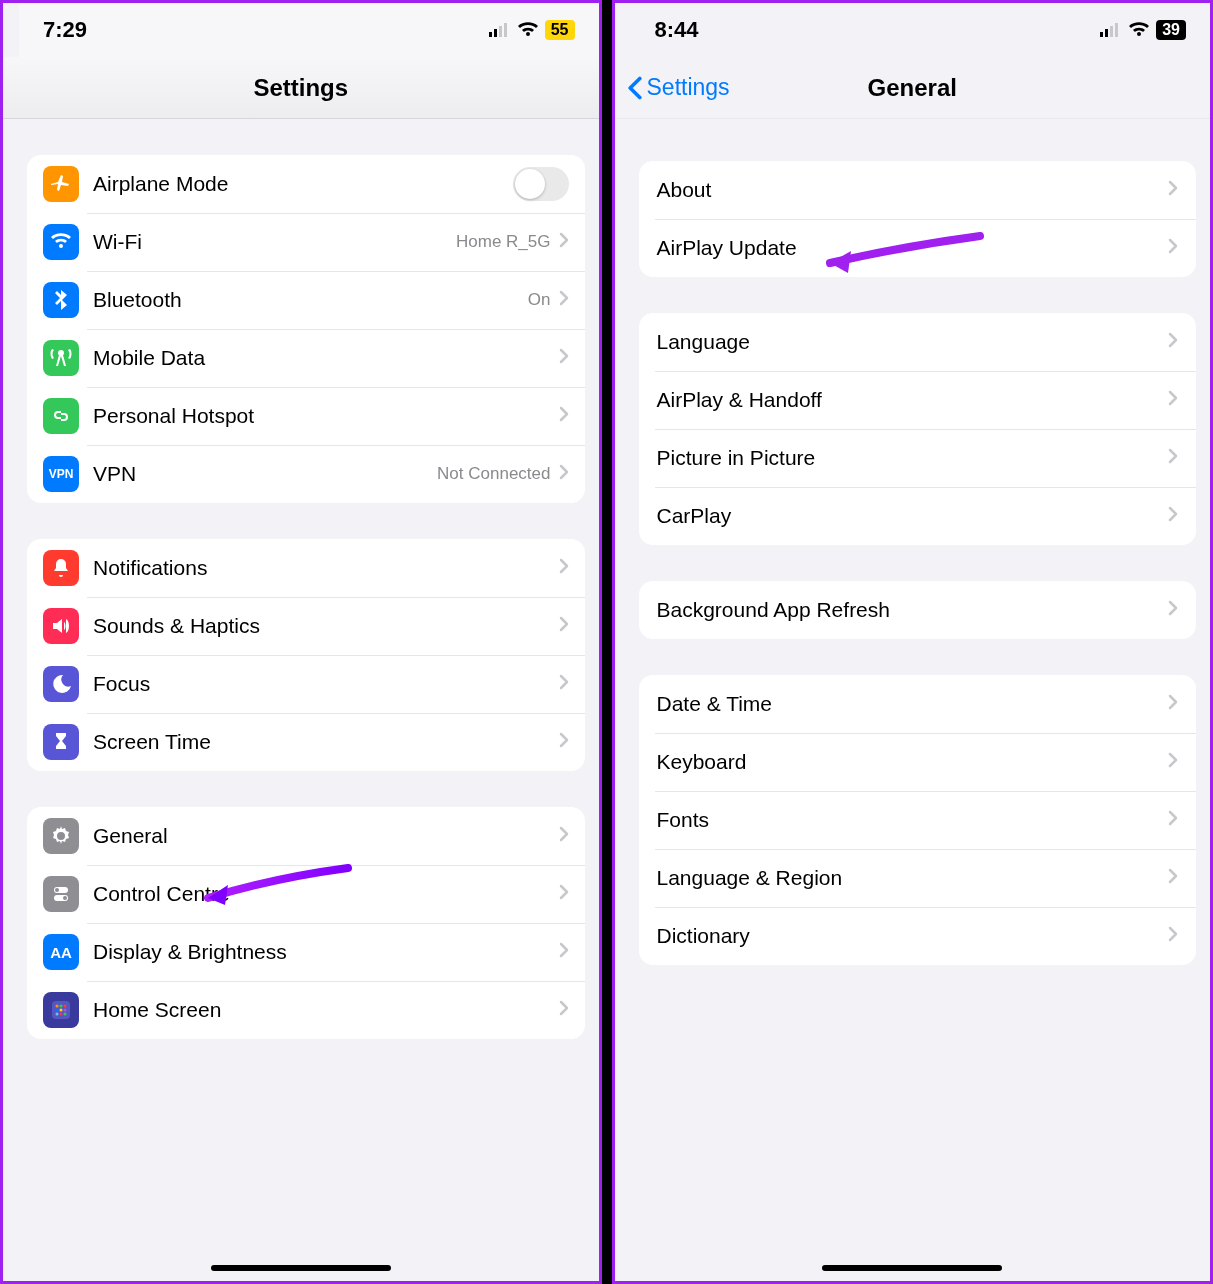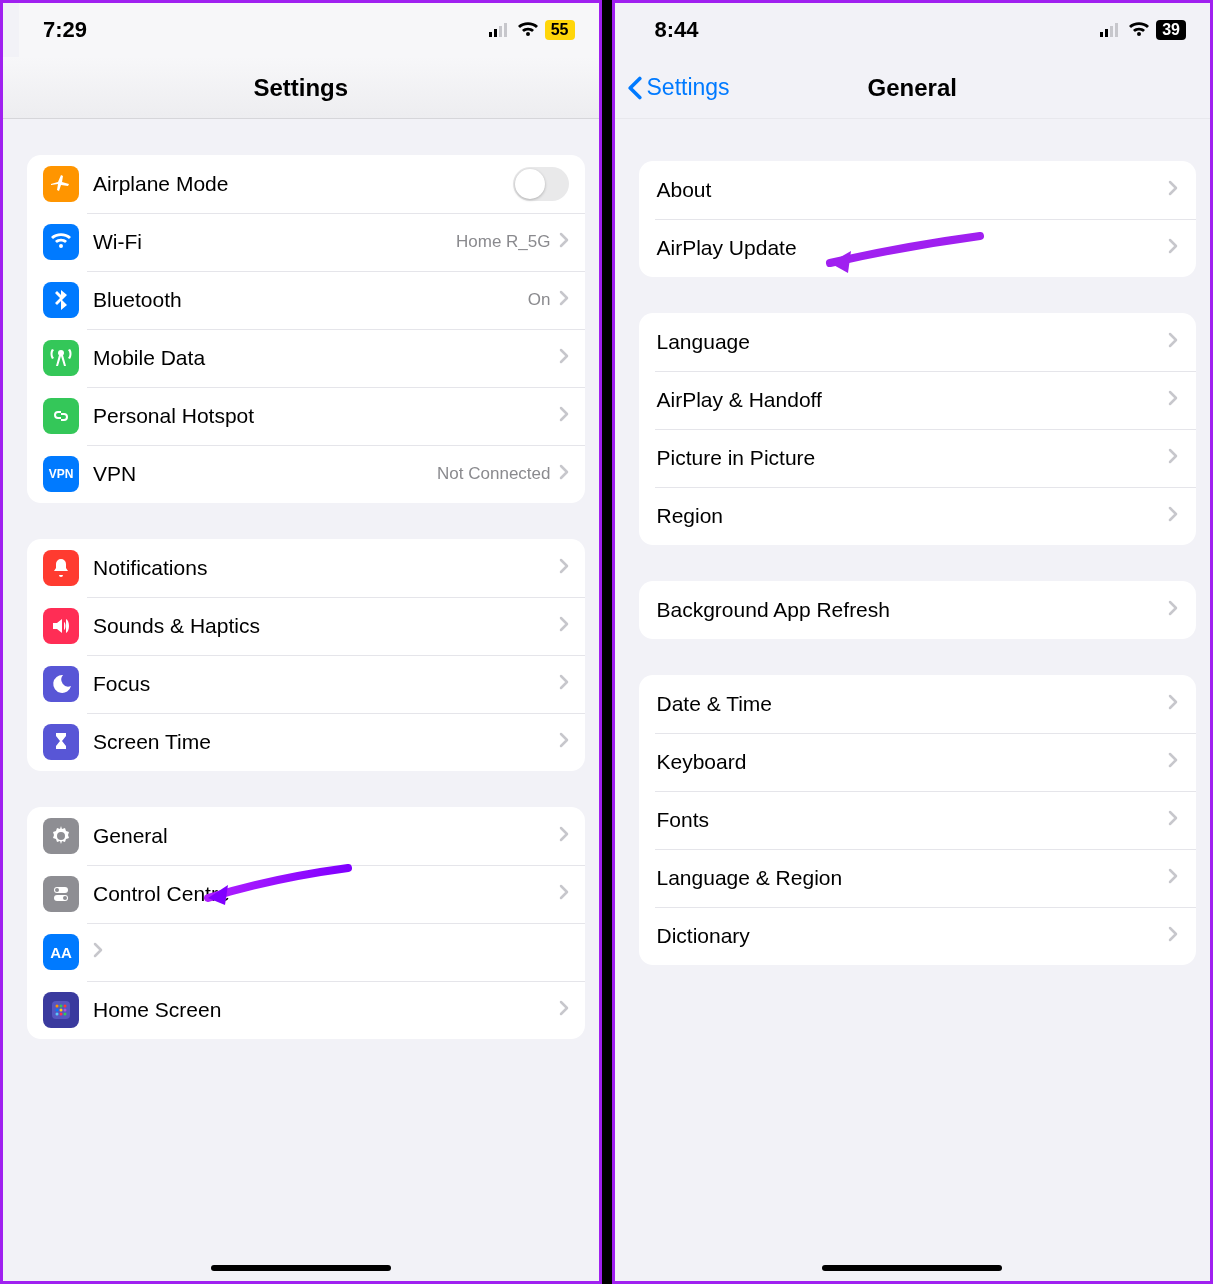--- a/index.html
+++ b/index.html
@@ -271,20 +271,21 @@
           </span>
           <span class="label">Control Centre</span>
           <span><svg class="chev" width="10" height="16" viewBox="0 0 10 16">
               <path d="M2 2l6 6-6 6" stroke="#c7c7cc" stroke-width="2.5" fill="none" stroke-linecap="round" stroke-linejoin="round"></path>
             </svg></span>
         </div>
         <div class="row">
           <span class="icon" style="background:#007aff">
             <span style="font-size:15px;font-weight:600;color:#fff">AA</span>
           </span>
+          <span class="label">Display &amp; Brightness</span>
           <span><svg class="chev" width="10" height="16" viewBox="0 0 10 16">
               <path d="M2 2l6 6-6 6" stroke="#c7c7cc" stroke-width="2.5" fill="none" stroke-linecap="round" stroke-linejoin="round"></path>
             </svg></span>
         </div>
         <div class="row">
           <span class="icon" style="background:#3a3a9e">
             <svg width="24" height="24" viewBox="0 0 24 24">
               <rect x="3" y="3" width="18" height="18" rx="4" fill="#5656c0"></rect>
               <circle cx="8" cy="8" r="1.5" fill="#ff9500"></circle>
               <circle cx="12" cy="8" r="1.5" fill="#34c759"></circle>
@@ -380,21 +381,21 @@
               <path d="M2 2l6 6-6 6" stroke="#c7c7cc" stroke-width="2.5" fill="none" stroke-linecap="round" stroke-linejoin="round"></path>
             </svg></span>
         </div>
         <div class="row noicon">
           <span class="label">Picture in Picture</span>
           <span><svg class="chev" width="10" height="16" viewBox="0 0 10 16">
               <path d="M2 2l6 6-6 6" stroke="#c7c7cc" stroke-width="2.5" fill="none" stroke-linecap="round" stroke-linejoin="round"></path>
             </svg></span>
         </div>
         <div class="row noicon">
-          <span class="label">Region</span>
+          <span class="label">CarPlay</span>
           <span><svg class="chev" width="10" height="16" viewBox="0 0 10 16">
               <path d="M2 2l6 6-6 6" stroke="#c7c7cc" stroke-width="2.5" fill="none" stroke-linecap="round" stroke-linejoin="round"></path>
             </svg></span>
         </div>
       </div>
       <div class="group">
         <div class="row noicon">
           <span class="label">Background App Refresh</span>
           <span><svg class="chev" width="10" height="16" viewBox="0 0 10 16">
               <path d="M2 2l6 6-6 6" stroke="#c7c7cc" stroke-width="2.5" fill="none" stroke-linecap="round" stroke-linejoin="round"></path>

